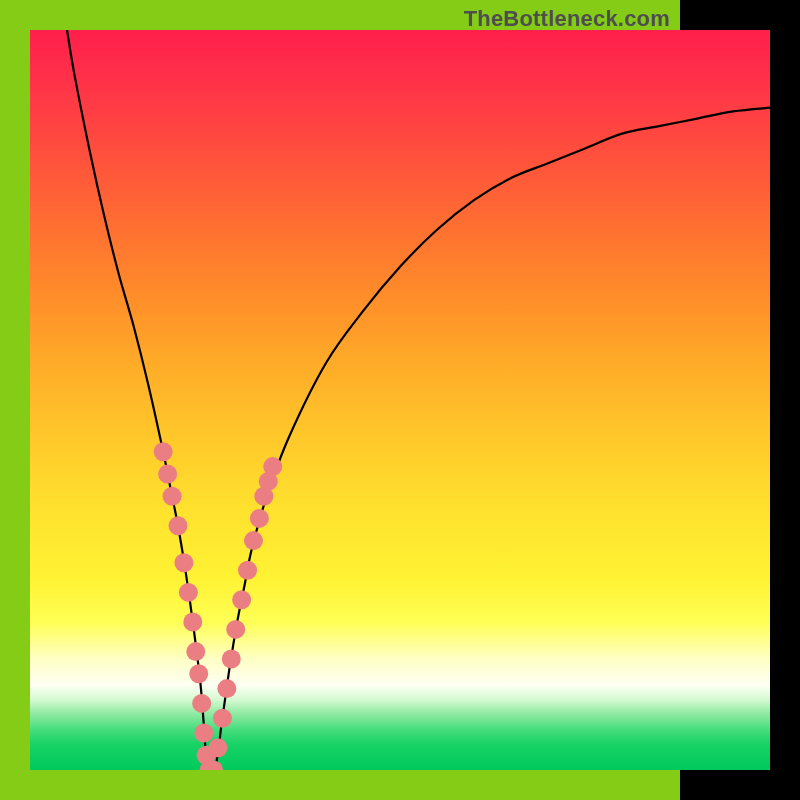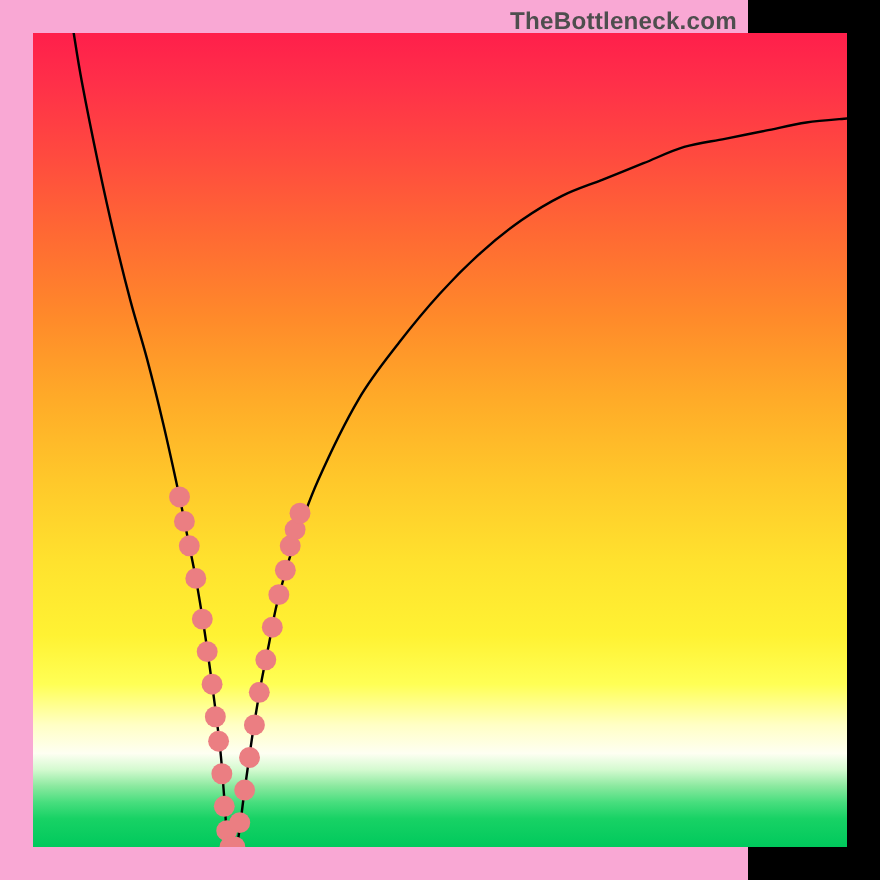--- a/index.html
+++ b/index.html
@@ -10,21 +10,21 @@
     overflow: hidden;
     background: #000;
     font-family: Arial, Helvetica, sans-serif;
   }
   .frame {
     position: absolute;
     left: 0;
     top: 0;
     width: 680px;
     height: 800px;
-    background: #f9a8d4;
+    background: #84cc16;
   }
   .plot-area {
     position: absolute;
     left: 30px;
     top: 30px;
     width: 740px;
     height: 740px;
     overflow: hidden;
   }
   .watermark {

